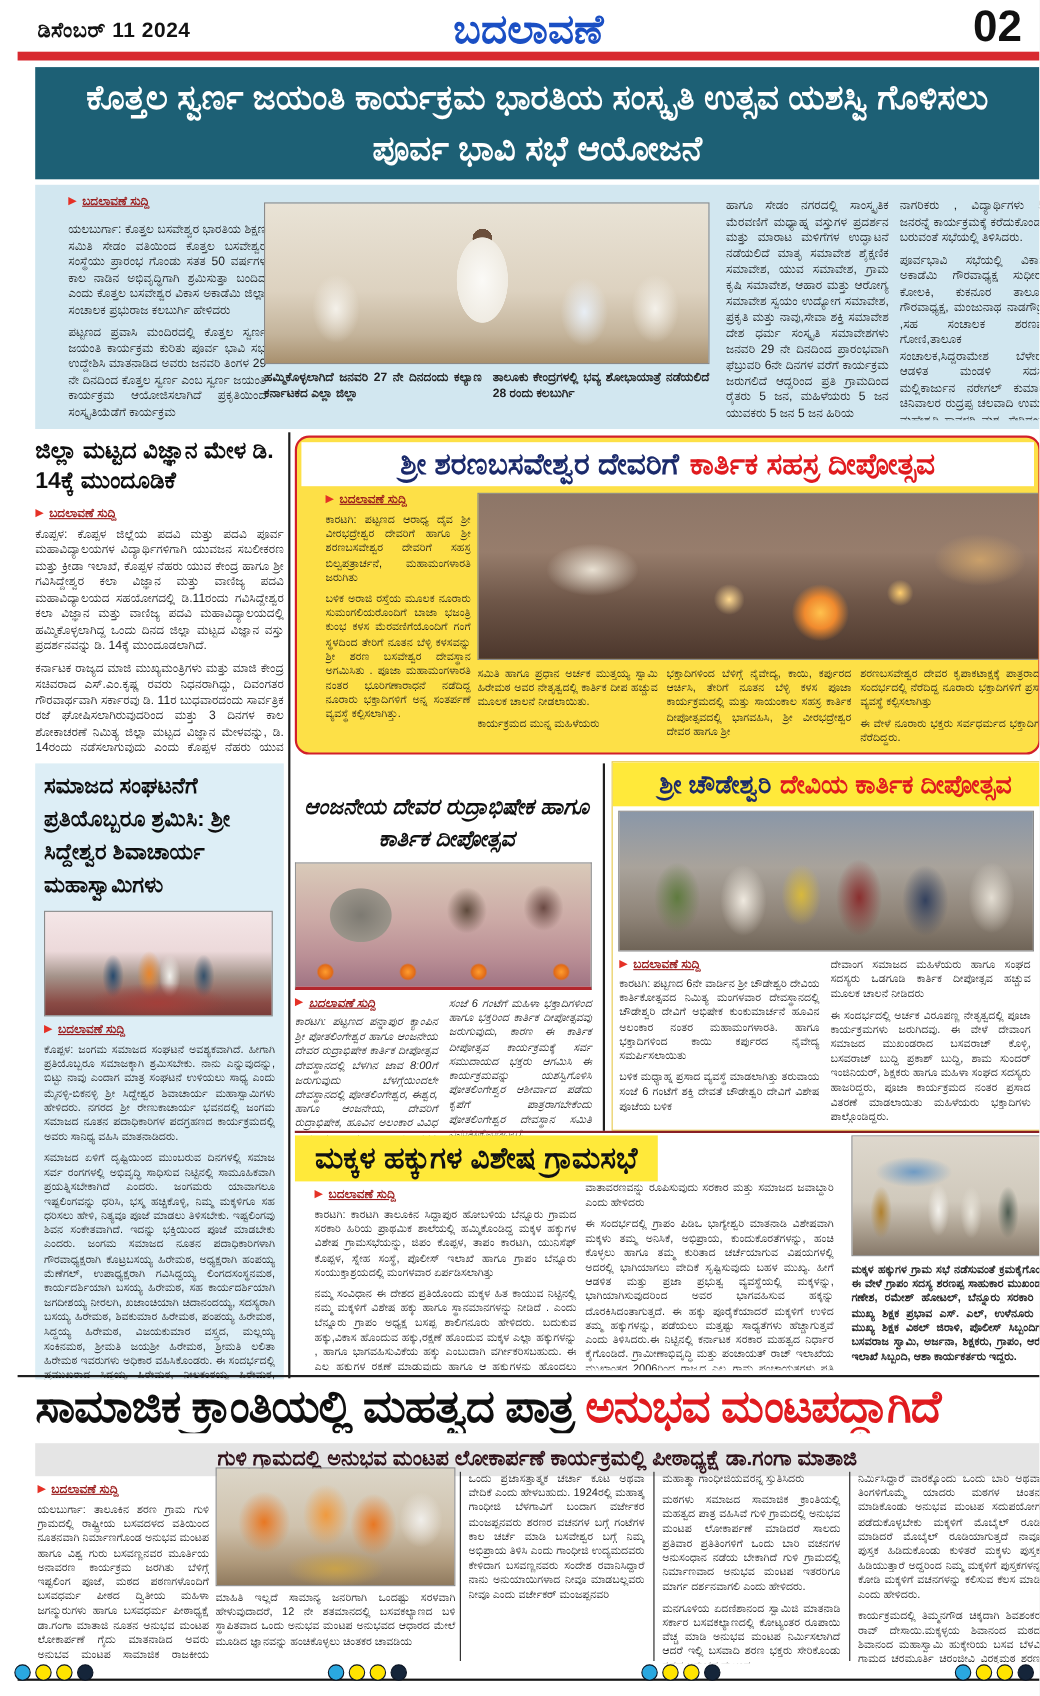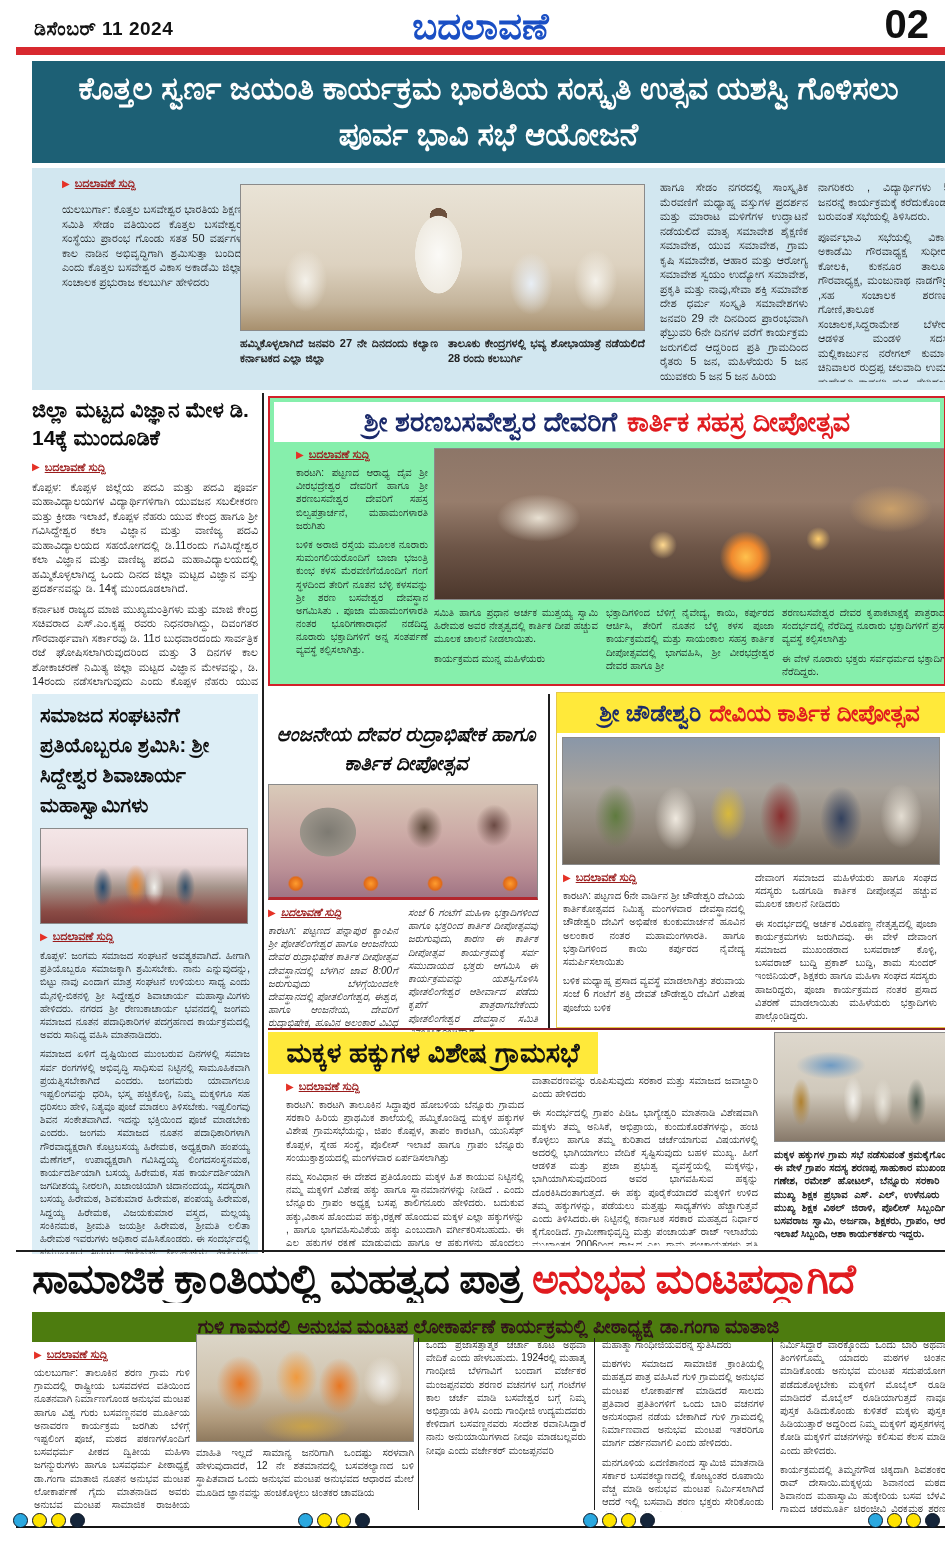--- a/index.html
+++ b/index.html
@@ -121,20 +121,21 @@
     <div class="hl">ಕೊತ್ತಲ ಸ್ವರ್ಣ ಜಯಂತಿ ಕಾರ್ಯಕ್ರಮ ಭಾರತಿಯ ಸಂಸ್ಕೃತಿ ಉತ್ಸವ ಯಶಸ್ವಿ ಗೊಳಿಸಲು ಪೂರ್ವ ಭಾವಿ ಸಭೆ ಆಯೋಜನೆ</div>
   </div>
 
   <div class="abs lead clip" style="background:#d2e7f0;">
     <div class="abs byline" style="left:14px;top:9px;color:#9b1c1c;">
       <span class="tri" style="color:#e53126;">▶</span>
       <span class="bl">ಬದಲಾವಣೆ ಸುದ್ದಿ</span>
     </div>
     <div class="abs clip" style="left:14px;top:34px;width:180px;height:180px;">
       <p class="t">ಯಲಬುರ್ಗಾ: ಕೊತ್ತಲ ಬಸವೇಶ್ವರ ಭಾರತಿಯ ಶಿಕ್ಷಣ ಸಮಿತಿ ಸೇಡಂ ವತಿಯಿಂದ ಕೊತ್ತಲ ಬಸವೇಶ್ವರ ಸಂಸ್ಥೆಯು ಪ್ರಾರಂಭ ಗೊಂಡು ಸತತ 50 ವರ್ಷಗಳ ಕಾಲ ನಾಡಿನ ಅಭಿವೃದ್ಧಿಗಾಗಿ ಶ್ರಮಿಸುತ್ತಾ ಬಂದಿದೆ ಎಂದು ಕೊತ್ತಲ ಬಸವೇಶ್ವರ ವಿಕಾಸ ಅಕಾಡೆಮಿ ಜಿಲ್ಲಾ ಸಂಚಾಲಕ ಪ್ರಭುರಾಜ ಕಲಬುರ್ಗಿ ಹೇಳಿದರು</p>
+      <p class="t">ಪಟ್ಟಣದ ಪ್ರವಾಸಿ ಮಂದಿರದಲ್ಲಿ ಕೊತ್ತಲ ಸ್ವರ್ಣ ಜಯಂತಿ ಕಾರ್ಯಕ್ರಮ ಕುರಿತು ಪೂರ್ವ ಭಾವಿ ಸಭೆ ಉದ್ದೇಶಿಸಿ ಮಾತನಾಡಿದ ಅವರು ಜನವರಿ ತಿಂಗಳ 29 ನೇ ದಿನದಿಂದ ಕೊತ್ತಲ ಸ್ವರ್ಣ ಎಂಬ ಸ್ವರ್ಣ ಜಯಂತಿ ಕಾರ್ಯಕ್ರಮ ಆಯೋಜಿಸಲಾಗಿದೆ ಪ್ರಕೃತಿಯಿಂದ ಸಂಸ್ಕೃತಿಯೆಡೆಗೆ ಕಾರ್ಯಕ್ರಮ</p>
     </div>
     <div class="abs photo ph-meeting" style="left:192px;top:16px;width:405px;height:147px;"></div>
     <div class="abs clip" style="left:192px;top:168px;width:198px;height:48px;">
       <p class="t cap">ಹಮ್ಮಿಕೊಳ್ಳಲಾಗಿದೆ ಜನವರಿ 27 ನೇ ದಿನದಂದು ಕಲ್ಯಾಣ ಕರ್ನಾಟಕದ ಎಲ್ಲಾ ಜಿಲ್ಲಾ</p>
     </div>
     <div class="abs clip" style="left:400px;top:168px;width:197px;height:48px;">
       <p class="t cap">ತಾಲೂಕು ಕೇಂದ್ರಗಳಲ್ಲಿ ಭವ್ಯ ಶೋಭಾಯಾತ್ರೆ ನಡೆಯಲಿದೆ 28 ರಂದು ಕಲಬುರ್ಗಿ</p>
     </div>
     <div class="abs clip" style="left:612px;top:12px;width:148px;height:202px;">
       <p class="t">ಹಾಗೂ ಸೇಡಂ ನಗರದಲ್ಲಿ ಸಾಂಸ್ಕೃತಿಕ ಮೆರವಣಿಗೆ ಮಧ್ಯಾಹ್ನ ವಸ್ತುಗಳ ಪ್ರದರ್ಶನ ಮತ್ತು ಮಾರಾಟ ಮಳಿಗೆಗಳ ಉದ್ಘಾಟನೆ ನಡೆಯಲಿದೆ ಮಾತೃ ಸಮಾವೇಶ ಶೈಕ್ಷಣಿಕ ಸಮಾವೇಶ, ಯುವ ಸಮಾವೇಶ, ಗ್ರಾಮ ಕೃಷಿ ಸಮಾವೇಶ, ಆಹಾರ ಮತ್ತು ಆರೋಗ್ಯ ಸಮಾವೇಶ ಸ್ವಯಂ ಉದ್ಯೋಗ ಸಮಾವೇಶ, ಪ್ರಕೃತಿ ಮತ್ತು ನಾವು,ಸೇವಾ ಶಕ್ತಿ ಸಮಾವೇಶ ದೇಶ ಧರ್ಮ ಸಂಸ್ಕೃತಿ ಸಮಾವೇಶಗಳು ಜನವರಿ 29 ನೇ ದಿನದಿಂದ ಪ್ರಾರಂಭವಾಗಿ ಫೆಬ್ರುವರಿ 6ನೇ ದಿನಗಳ ವರೆಗೆ ಕಾರ್ಯಕ್ರಮ ಜರುಗಲಿದೆ ಆದ್ದರಿಂದ ಪ್ರತಿ ಗ್ರಾಮದಿಂದ ರೈತರು 5 ಜನ, ಮಹಿಳೆಯರು 5 ಜನ ಯುವಕರು 5 ಜನ 5 ಜನ ಹಿರಿಯ</p>
@@ -161,21 +162,21 @@
     <div style="font-size:20px;font-weight:bold;line-height:1.5;color:#0e0e0e;">ಸಮಾಜದ ಸಂಘಟನೆಗೆ ಪ್ರತಿಯೊಬ್ಬರೂ ಶ್ರಮಿಸಿ: ಶ್ರೀ ಸಿದ್ದೇಶ್ವರ ಶಿವಾಚಾರ್ಯ ಮಹಾಸ್ವಾಮಿಗಳು</div>
     <div class="photo ph-stage" style="width:208px;height:96px;margin:8px 0 6px 0;"></div>
     <div class="byline" style="margin:2px 0 6px 0;color:#9b1c1c;">
       <span class="tri" style="color:#e53126;">▶</span>
       <span class="bl">ಬದಲಾವಣೆ ಸುದ್ದಿ</span>
     </div>
     <p class="t small">ಕೊಪ್ಪಳ: ಜಂಗಮ ಸಮಾಜದ ಸಂಘಟನೆ ಅವಶ್ಯಕವಾಗಿದೆ. ಹೀಗಾಗಿ ಪ್ರತಿಯೊಬ್ಬರೂ ಸಮಾಜಕ್ಕಾಗಿ ಶ್ರಮಿಸಬೇಕು. ನಾನು ಎನ್ನುವುದನ್ನು, ಬಿಟ್ಟು ನಾವು ಎಂದಾಗ ಮಾತ್ರ ಸಂಘಟನೆ ಉಳಿಯಲು ಸಾಧ್ಯ ಎಂದು ಮೈನಳ್ಳಿ-ಬಿಕನಳ್ಳಿ ಶ್ರೀ ಸಿದ್ದೇಶ್ವರ ಶಿವಾಚಾರ್ಯ ಮಹಾಸ್ವಾಮಿಗಳು ಹೇಳಿದರು. ನಗರದ ಶ್ರೀ ರೇಣುಕಾಚಾರ್ಯ ಭವನದಲ್ಲಿ ಜಂಗಮ ಸಮಾಜದ ನೂತನ ಪದಾಧಿಕಾರಿಗಳ ಪದಗ್ರಹಣದ ಕಾರ್ಯಕ್ರಮದಲ್ಲಿ ಅವರು ಸಾನಿಧ್ಯ ವಹಿಸಿ ಮಾತನಾಡಿದರು.</p>
     <p class="t small">ಸಮಾಜದ ಏಳಿಗೆ ದೃಷ್ಟಿಯಿಂದ ಮುಂಬರುವ ದಿನಗಳಲ್ಲಿ ಸಮಾಜ ಸರ್ವ ರಂಗಗಳಲ್ಲಿ ಅಭಿವೃದ್ಧಿ ಸಾಧಿಸುವ ನಿಟ್ಟಿನಲ್ಲಿ ಸಾಮೂಹಿಕವಾಗಿ ಪ್ರಯತ್ನಿಸಬೇಕಾಗಿದೆ ಎಂದರು. ಜಂಗಮರು ಯಾವಾಗಲೂ ಇಷ್ಟಲಿಂಗವನ್ನು ಧರಿಸಿ, ಭಸ್ಮ ಹಚ್ಚಿಕೊಳ್ಳಿ, ನಿಮ್ಮ ಮಕ್ಕಳಿಗೂ ಸಹ ಧರಿಸಲು ಹೇಳಿ, ನಿತ್ಯವೂ ಪೂಜೆ ಮಾಡಲು ತಿಳಿಸಬೇಕು. ಇಷ್ಟಲಿಂಗವು ಶಿವನ ಸಂಕೇತವಾಗಿದೆ. ಇದನ್ನು ಭಕ್ತಿಯಿಂದ ಪೂಜೆ ಮಾಡಬೇಕು ಎಂದರು. ಜಂಗಮ ಸಮಾಜದ ನೂತನ ಪದಾಧಿಕಾರಿಗಳಾಗಿ ಗೌರವಾಧ್ಯಕ್ಷರಾಗಿ ಕೊಟ್ರಬಸಯ್ಯ ಹಿರೇಮಠ, ಅಧ್ಯಕ್ಷರಾಗಿ ಹಂಪಯ್ಯ ಮೆಣೆಗಲ್, ಉಪಾಧ್ಯಕ್ಷರಾಗಿ ಗವಿಸಿದ್ದಯ್ಯ ಲಿಂಗದಸಂಸ್ಥನಮಠ, ಕಾರ್ಯದರ್ಶಿಯಾಗಿ ಬಸಯ್ಯ ಹಿರೇಮಠ, ಸಹ ಕಾರ್ಯದರ್ಶಿಯಾಗಿ ಜಗದೀಶಯ್ಯ ನೀರಲಗಿ, ಖಜಾಂಚಿಯಾಗಿ ಚಿದಾನಂದಯ್ಯ, ಸದಸ್ಯರಾಗಿ ಬಸಯ್ಯ ಹಿರೇಮಠ, ಶಿವಕುಮಾರ ಹಿರೇಮಠ, ಪಂಪಯ್ಯ ಹಿರೇಮಠ, ಸಿದ್ದಯ್ಯ ಹಿರೇಮಠ, ವಿಜಯಕುಮಾರ ವಸ್ತ್ರದ, ಮಲ್ಲಯ್ಯ ಸಂಕಿನಮಠ, ಶ್ರೀಮತಿ ಜಯಶ್ರೀ ಹಿರೇಮಠ, ಶ್ರೀಮತಿ ಲಲಿತಾ ಹಿರೇಮಠ ಇವರುಗಳು ಅಧಿಕಾರ ವಹಿಸಿಕೊಂಡರು. ಈ ಸಂದರ್ಭದಲ್ಲಿ ಪ್ರಮುಖರಾದ ಸಿದ್ದಯ್ಯ ಹಿರೇಮಠ, ನೀಲಕಂಠಯ್ಯ ಹಿರೇಮಠ, ವಿರೂಪಾಕ್ಷಯ್ಯ ಗಡಿಗಿನಮಠ, ಕಲ್ಲಯ್ಯ ಕಲ್ಯಾಣಗೌಡ್ರು, ಶರಣಯ್ಯ ಟೈಲರ್, ಗುರಯ್ಯ, ಚಂದ್ರಶೇಖರಯ್ಯ, ಸೊಪ್ಪಿಮಠ, ಶಂಕ್ರಯ್ಯ ಸಾಲಿಮಠ, ದಯಾನಂದ ಸೇರಿದಂತೆ ಅನೇಕ ಜಂಗಮ ಸಮಾಜದವರು ಇದ್ದರು.</p>
   </div>
 
-  <div class="abs artC clip" style="background:#86efac;">
+  <div class="abs artC clip" style="background:#fde047;border-radius:13px;">
     <div class="strip">
       <span class="hl-navy" style="color:#1b2a6b;">ಶ್ರೀ ಶರಣಬಸವೇಶ್ವರ ದೇವರಿಗೆ</span>
       <span class="hl-red" style="color:#e01b1f;">ಕಾರ್ತಿಕ ಸಹಸ್ರ ದೀಪೋತ್ಸವ</span>
     </div>
     <div class="abs byline" style="left:10px;top:50px;color:#9b1c1c;">
       <span class="tri" style="color:#e53126;">▶</span>
       <span class="bl">ಬದಲಾವಣೆ ಸುದ್ದಿ</span>
     </div>
     <div class="abs clip" style="left:10px;top:68px;width:132px;height:212px;">
       <p class="t small">ಕಾರಟಗಿ: ಪಟ್ಟಣದ ಆರಾಧ್ಯ ದೈವ ಶ್ರೀ ವೀರಭದ್ರೇಶ್ವರ ದೇವರಿಗೆ ಹಾಗೂ ಶ್ರೀ ಶರಣಬಸವೇಶ್ವರ ದೇವರಿಗೆ ಸಹಸ್ರ ಬಿಲ್ವಪತ್ರಾರ್ಚನೆ, ಮಹಾಮಂಗಳಾರತಿ ಜರುಗಿತು</p>
@@ -259,21 +260,21 @@
     </div>
   </div>
 
   <div class="abs hline" style="left:0;top:1250px;width:945px;"></div>
 
   <div class="abs mant-h" style="left:16px;top:1256px;width:913px;">
     <span style="color:#0f0f0f;">ಸಾಮಾಜಿಕ ಕ್ರಾಂತಿಯಲ್ಲಿ ಮಹತ್ವದ ಪಾತ್ರ</span>
     <span> </span>
     <span style="color:#e01b1f;">ಅನುಭವ ಮಂಟಪದ್ದಾಗಿದೆ</span>
   </div>
-  <div class="abs pinkstrip" style="left:16px;top:1312px;width:913px;height:30px;background:#4d7c0f;">ಗುಳಿ ಗ್ರಾಮದಲ್ಲಿ ಅನುಭವ ಮಂಟಪ ಲೋಕಾರ್ಪಣೆ ಕಾರ್ಯಕ್ರಮಲ್ಲಿ ಪೀಠಾಧ್ಯಕ್ಷೆ ಡಾ.ಗಂಗಾ ಮಾತಾಜಿ</div>
+  <div class="abs pinkstrip" style="left:16px;top:1312px;width:913px;height:30px;background:#e5e5e5;">ಗುಳಿ ಗ್ರಾಮದಲ್ಲಿ ಅನುಭವ ಮಂಟಪ ಲೋಕಾರ್ಪಣೆ ಕಾರ್ಯಕ್ರಮಲ್ಲಿ ಪೀಠಾಧ್ಯಕ್ಷೆ ಡಾ.ಗಂಗಾ ಮಾತಾಜಿ</div>
 
   <div class="abs byline" style="left:18px;top:1348px;color:#9b1c1c;">
     <span class="tri" style="color:#e53126;">▶</span>
     <span class="bl">ಬದಲಾವಣೆ ಸುದ್ದಿ</span>
   </div>
   <div class="abs clip" style="left:18px;top:1366px;width:156px;height:142px;">
     <p class="t small">ಯಲಬುರ್ಗಾ: ತಾಲೂಕಿನ ಶರಣ ಗ್ರಾಮ ಗುಳಿ ಗ್ರಾಮದಲ್ಲಿ ರಾಷ್ಟ್ರೀಯ ಬಸವದಳದ ವತಿಯಿಂದ ನೂತನವಾಗಿ ನಿರ್ಮಾಣಗೊಂಡ ಅನುಭವ ಮಂಟಪ ಹಾಗೂ ವಿಶ್ವ ಗುರು ಬಸವಣ್ಣನವರ ಮೂರ್ತಿಯ ಅನಾವರಣ ಕಾರ್ಯಕ್ರಮ ಜರಗಿತು ಬೆಳಿಗ್ಗೆ ಇಷ್ಟಲಿಂಗ ಪೂಜೆ, ಮಠದ ಪಠಣಗಳೊಂದಿಗೆ ಬಸವಧರ್ಮ ಪೀಠದ ದ್ವಿತೀಯ ಮಹಿಳಾ ಜಗನ್ಮುರುಗಳು ಹಾಗೂ ಬಸವಧರ್ಮ ಪೀಠಾಧ್ಯಕ್ಷೆ ಡಾ.ಗಂಗಾ ಮಾತಾಜಿ ನೂತನ ಅನುಭವ ಮಂಟಪ ಲೋಕಾರ್ಪಣೆ ಗೈದು ಮಾತನಾಡಿದ ಅವರು ಅನುಭವ ಮಂಟಪ ಸಾಮಾಜಿಕ ರಾಜಕೀಯ ಶೈಕ್ಷಣಿಕ ಮತ್ತು ಸಾಮಾನ್ಯ ಜ್ಞಾನದ ಬಗ್ಗೆ ಆಸಕ್ತಿ ಇರುವ ಬಹುತೇಕ ಎಲ್ಲರಿಗೂ ಇದು ತಿಳಿದಿರುತ್ತದೆ. ಇದರ ಬಗ್ಗೆ ಹೆಚ್ಚಿನ</p>
   </div>
   <div class="abs photo ph-saffron" style="left:180px;top:1334px;width:218px;height:108px;"></div>
   <div class="abs clip" style="left:180px;top:1446px;width:218px;height:66px;">

